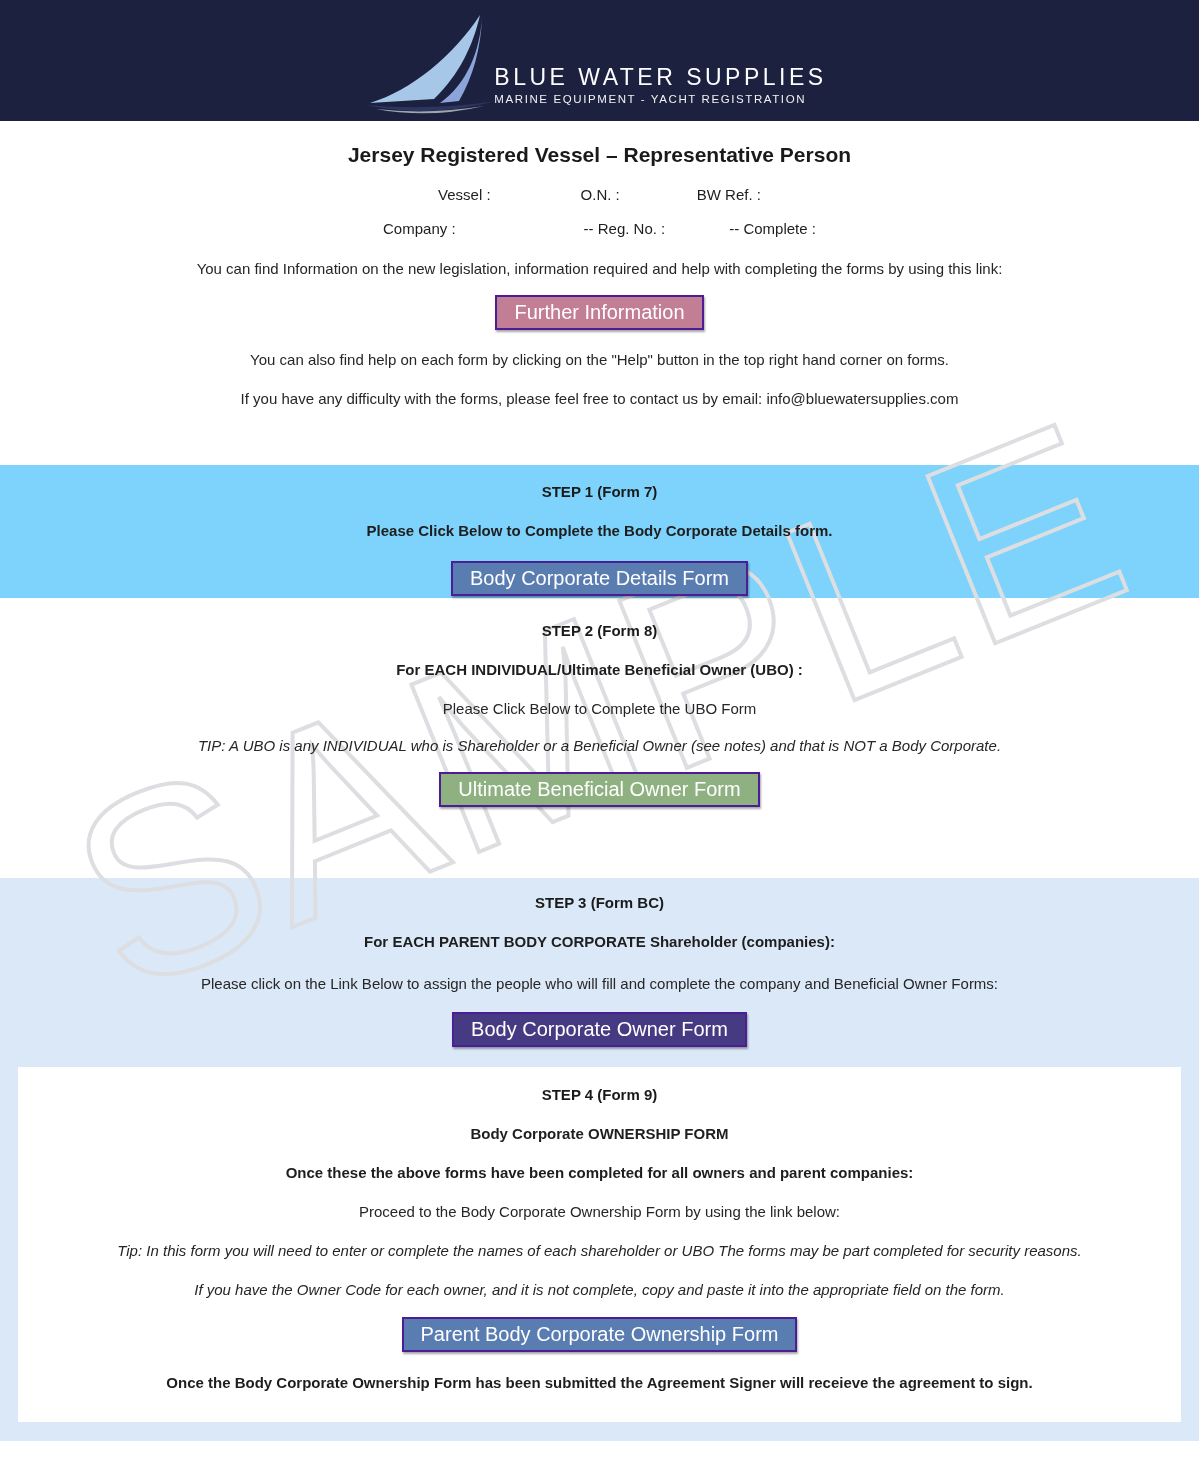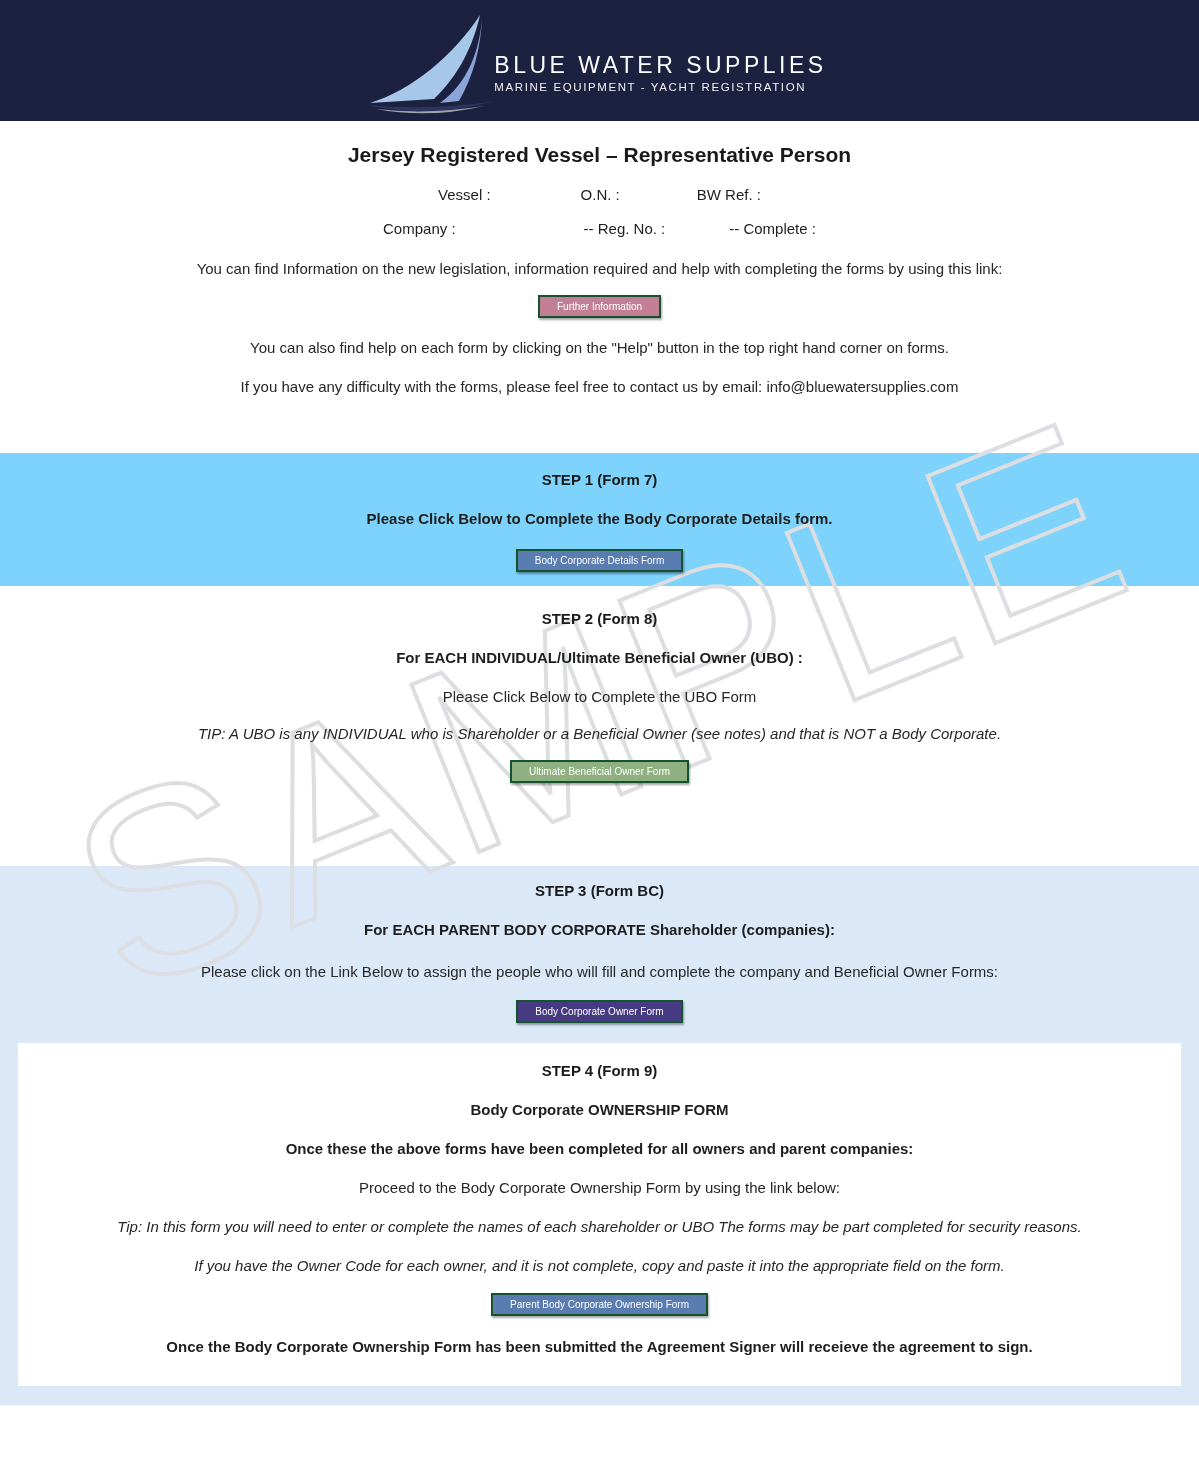--- a/index.html
+++ b/index.html
@@ -3,21 +3,21 @@
 <meta charset="utf-8">
 <style>
   html,body { margin:0; padding:0; }
   body { background:#ffffff; font-family:"Liberation Sans", sans-serif; }
   .page { position:relative; width:1199px; height:1462px; overflow:hidden; background:#ffffff; }
 
   
   .site-header { height:121px; background:#1c2140; }
   .logo { display:flex; justify-content:center; align-items:flex-end; height:100%; padding-right:10px; }
   .logo svg { display:block; margin-bottom:4px; }
-  .brand { margin-left:-6px; margin-bottom:28px; color:#fdfdfd; text-align:left; }
+  .brand { margin-left:-6px; margin-bottom:16px; color:#fdfdfd; text-align:left; }
   .brand-name { font-size:23px; letter-spacing:3.5px; font-weight:400; white-space:nowrap; }
   .brand-tagline { font-size:11.5px; letter-spacing:1.6px; margin-top:2px; white-space:nowrap; color:#f2f2f2; }
 
   
   .banner { margin-top:7px; height:37px; background:#d9e6f5; display:flex; align-items:center; justify-content:center; }
   .banner-title { font-size:20px; color:#333333; }
 
   
   .watermark { position:absolute; left:-10px; top:555px; width:1219px; z-index:1;
     text-align:center; font-size:262px; line-height:1.15; letter-spacing:6px;
@@ -38,22 +38,22 @@
   .intro h1 { font-size:21px; color:#1a1a1a; margin:0 0 19px; font-weight:bold; }
   .label-row { display:flex; justify-content:center; font-weight:normal; font-size:15px; color:#1e1e1e; }
   .row1 { margin-bottom:17px; }
   .row1 .lbl1 { margin-right:90px; }
   .row1 .lbl2 { margin-right:77px; }
   .row2 { margin-bottom:23px; }
   .row2 .lbl1 { margin-right:128px; }
   .row2 .lbl2 { margin-right:64px; }
 
   
-  .btn { display:inline-block; padding:4px 17px; font-size:10px; color:#ffffff;
-    border:2px solid #14532d; box-shadow:1px 2px 2px rgba(0,0,0,0.35); cursor:pointer; }
+  .btn { display:inline-block; padding:4px 17px; font-size:20px; color:#ffffff;
+    border:2px solid #4c1d95; box-shadow:1px 2px 2px rgba(0,0,0,0.35); cursor:pointer; }
   .btn-pink   { background:#c27e95; }
   .btn-blue   { background:#5a7db1; }
   .btn-green  { background:#8fb181; }
   .btn-purple { background:#463b82; }
   .btn-row { margin:0 0 21px; }
 
   
   .section-blue { background:#7dd3fc; }
   .step1 { height:133px; box-sizing:border-box; padding-top:18px; }
   .step2 { height:280px; box-sizing:border-box; padding-top:24px; background:#ffffff; }

